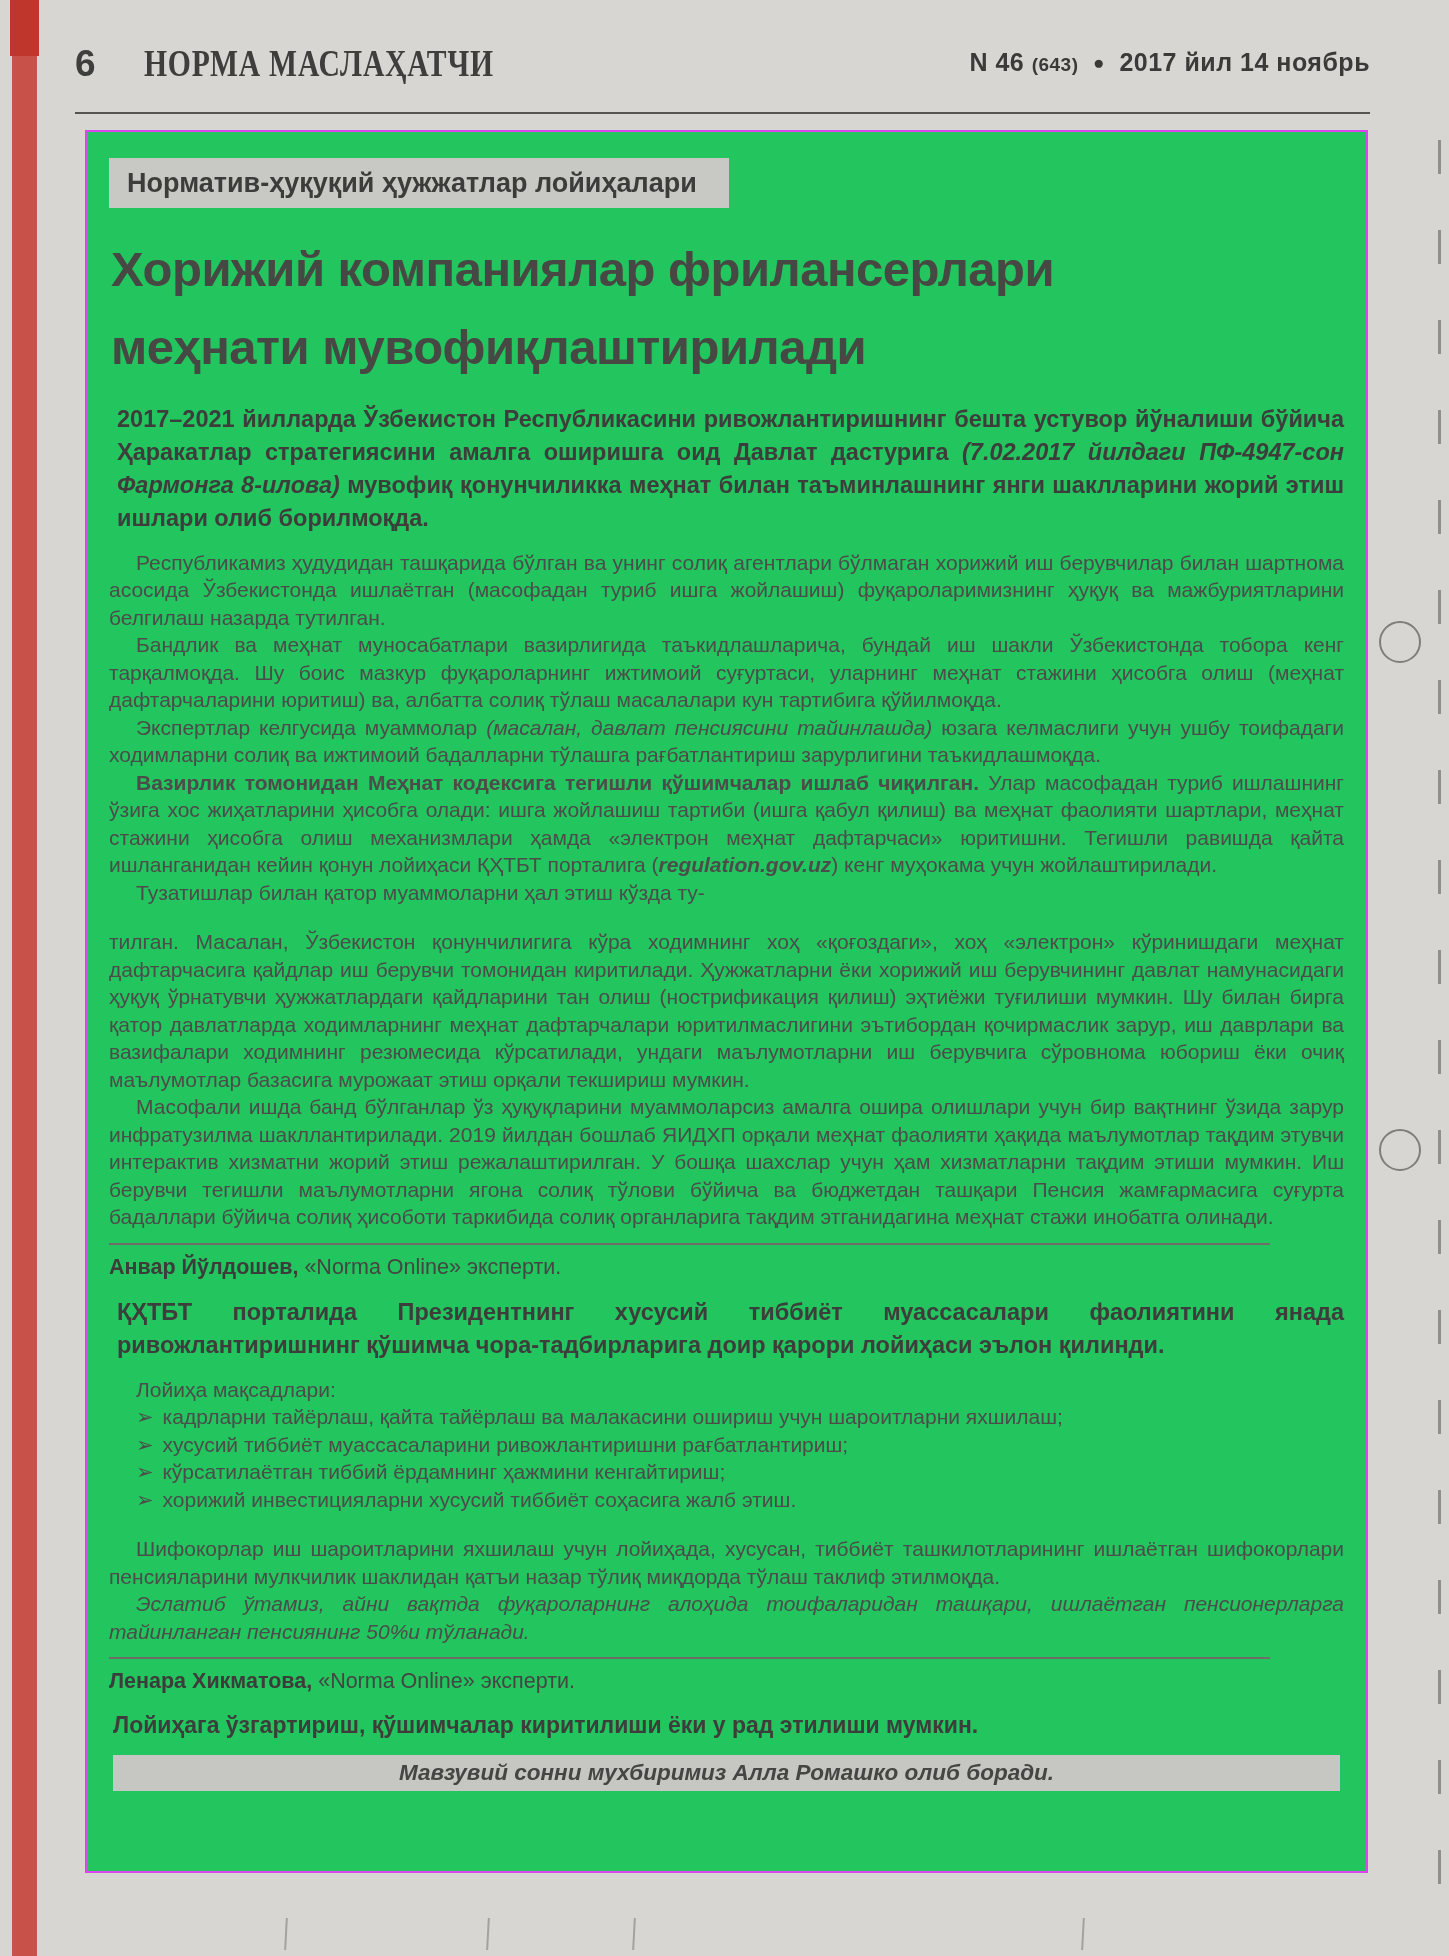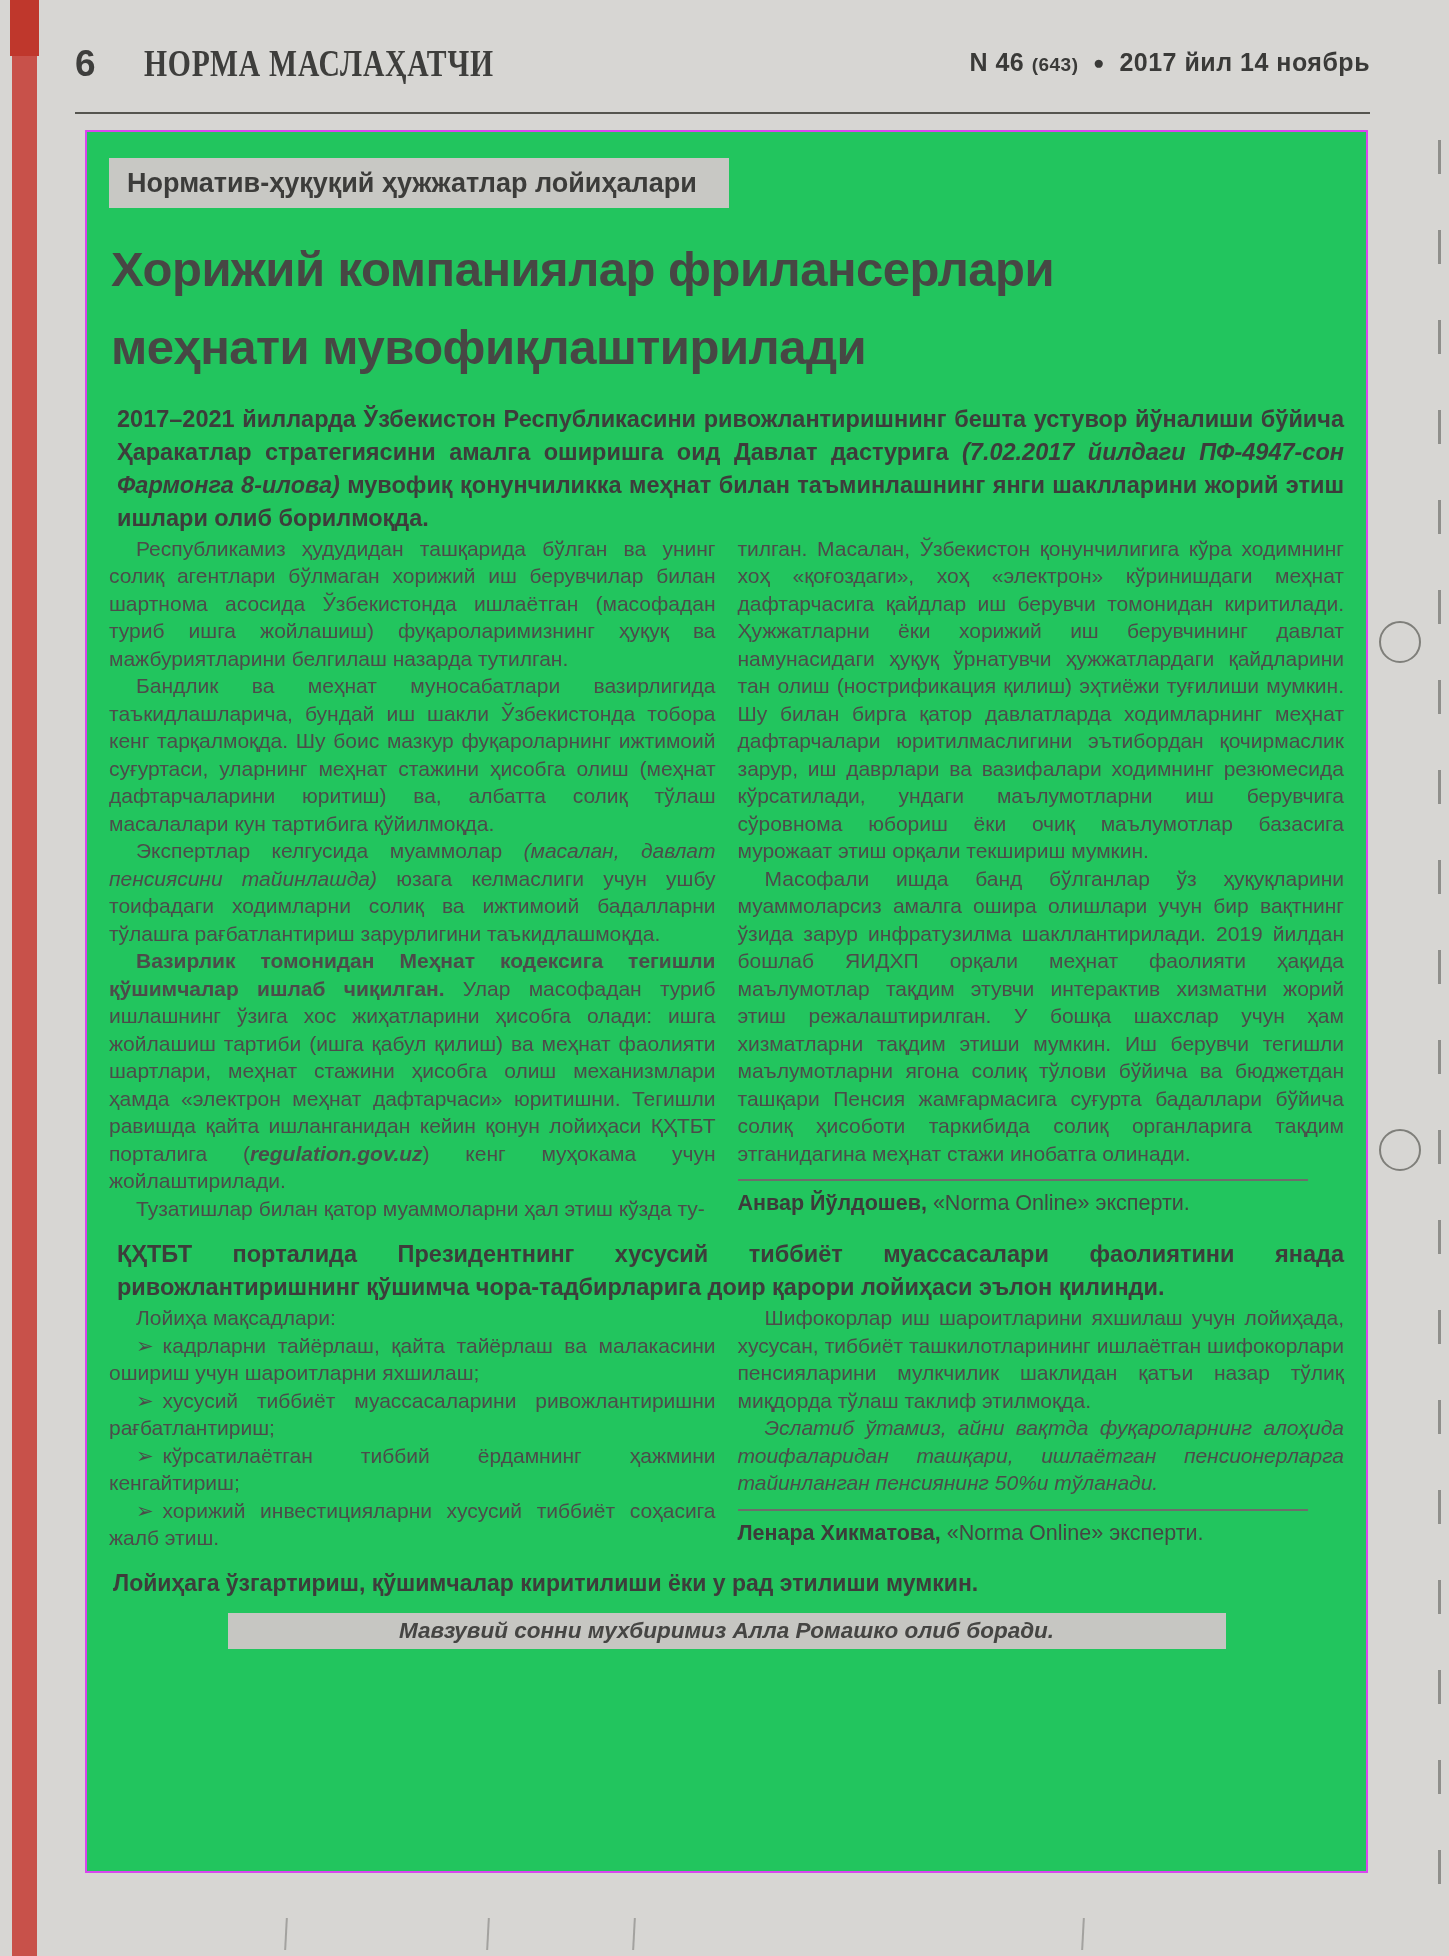--- a/index.html
+++ b/index.html
@@ -36,33 +36,33 @@
     margin-top:26px;width:620px;height:50px;background:#c8c8c4;
     display:flex;align-items:center;padding-left:18px;box-sizing:border-box;
     font-size:27px;font-weight:bold;color:#3c3c3a;
   }
   .headline{margin:22px 0 0 2px;font-size:49px;font-weight:bold;color:#474744;line-height:1.6;letter-spacing:-.5px;}
   .headline .hl-line{display:block;}
   .h2gap{margin-top:26px;}
   .lead{margin:16px 0 0 8px;font-size:23.5px;line-height:33px;font-weight:bold;color:#3d3d3b;text-align:justify;}
   .lead i{font-style:italic;}
 
-  .cols{display:flex;gap:22px;}
+  .cols{display:flex;gap:22px;margin-top:14px;flex-direction:column;}
   .col{flex:1;min-width:0;}
   .bp{margin:0;font-size:21px;line-height:27.5px;text-align:justify;color:#4c4c4a;}
   .ind{text-indent:27px;}
   .italic-p{font-style:italic;}
   .arrow{margin-right:9px;}
   .author-rule{margin-top:12px;width:94%;height:2px;background:#6d6d6a;}
   .author{margin:10px 0 0;font-size:21.5px;color:#454543;}
   .author b{font-weight:bold;color:#3c3c3a;}
 
   .note{margin:18px 0 0 4px;font-size:23px;font-weight:bold;color:#3d3d3b;}
   .footer-bar{
-    margin:16px auto 4px;width:998px;height:36px;background:#c6c6c2;
+    margin:16px auto 4px;width:1227px;height:36px;background:#c6c6c2;
     display:flex;align-items:center;justify-content:center;
     font-size:22.5px;font-weight:bold;font-style:italic;color:#454543;
   }
 
   
   .dash-marks{
     position:absolute;right:8px;top:140px;height:1800px;width:3px;
     background:repeating-linear-gradient(#8f8f8b 0 34px, transparent 34px 90px);
   }
   .hole{position:absolute;width:38px;height:38px;border:2.5px solid #7f7f7a;border-radius:50%;left:1379px;background:transparent;}

